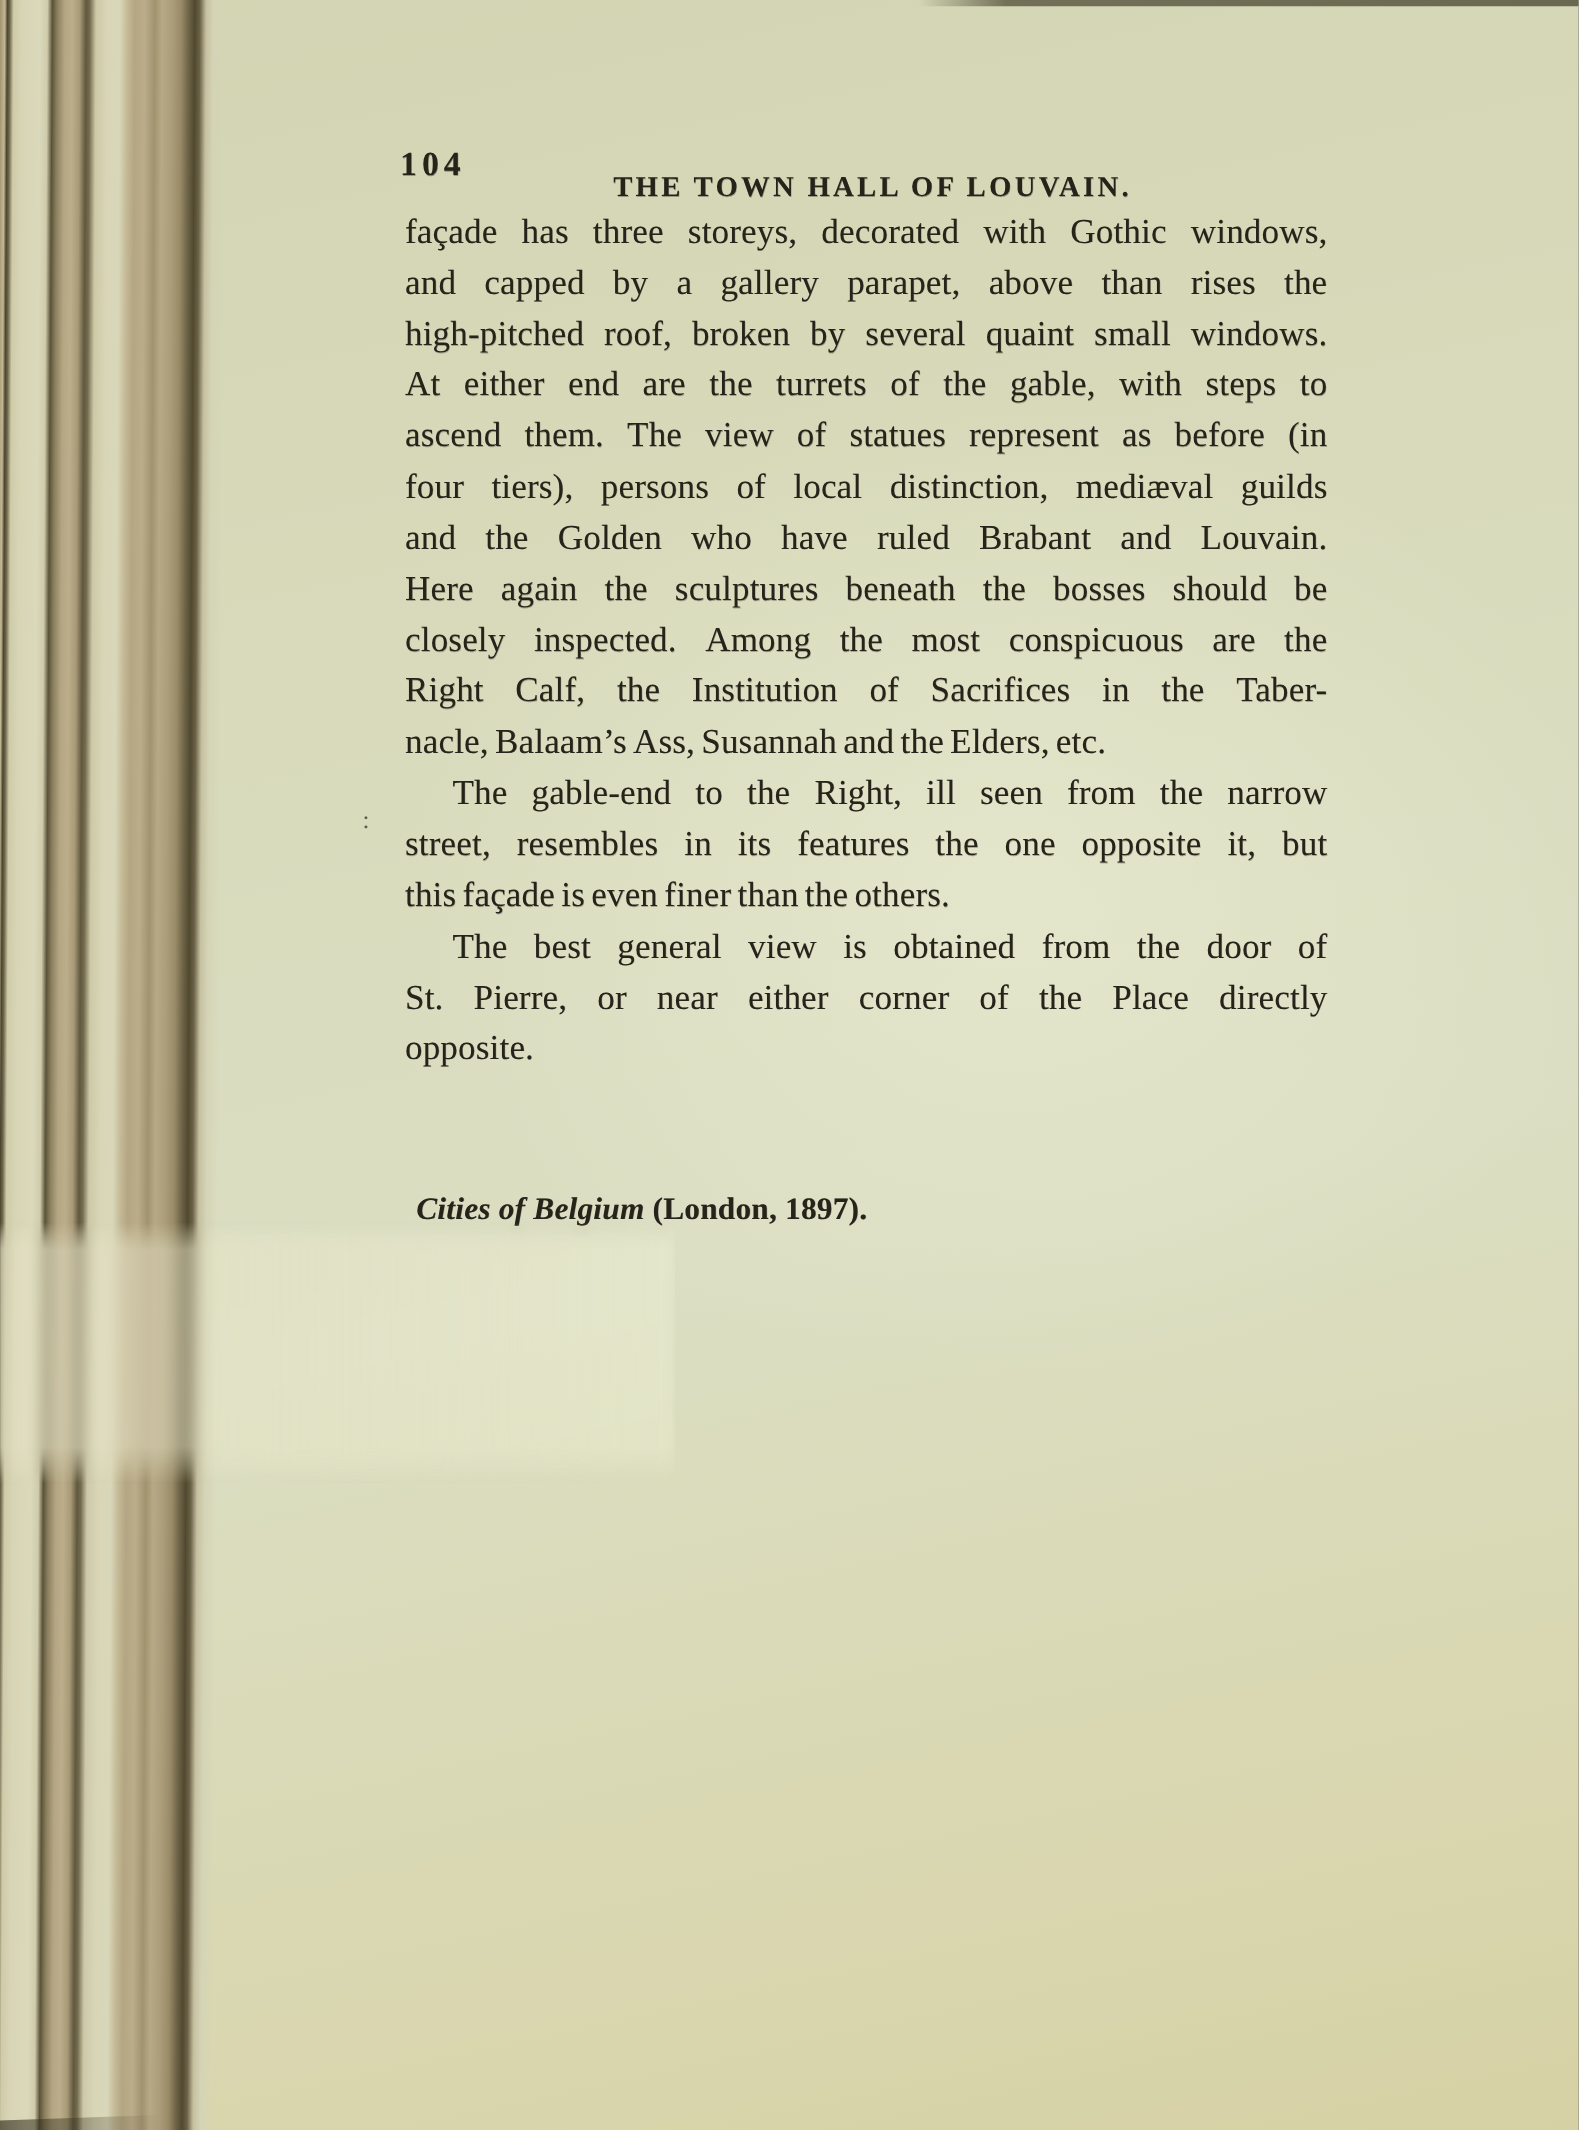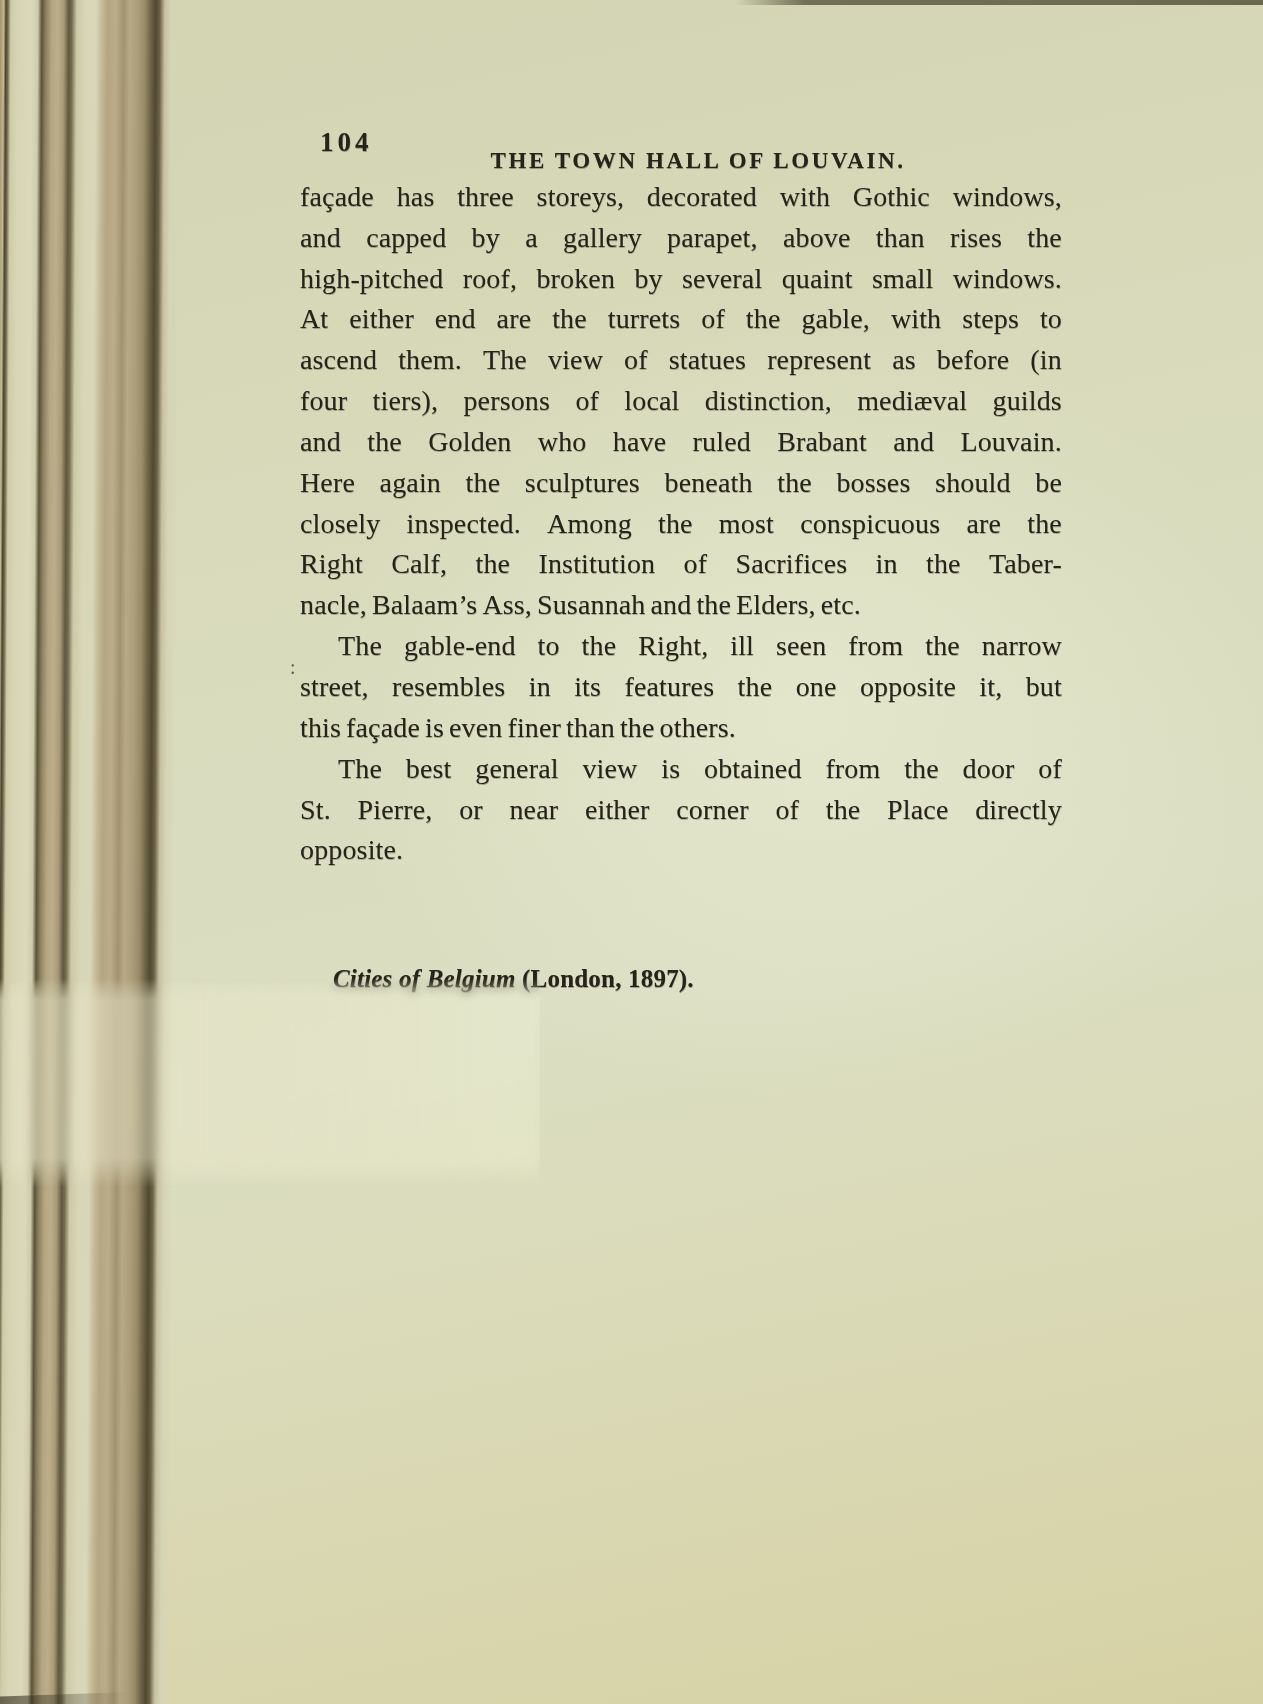--- a/index.html
+++ b/index.html
@@ -43,41 +43,42 @@
     position:absolute; top:0; left:735px; right:0; height:5px;
     background:linear-gradient(90deg, rgba(62,57,38,0) 0, rgba(62,57,38,0.65) 70px, rgba(62,57,38,0.7) 100%);
   }
   .bottom-corner-shadow {
     position:absolute; bottom:-2px; left:-6px; width:150px; height:12px;
     transform:rotate(-2deg);
     background:linear-gradient(90deg, rgba(52,47,30,0.7), rgba(52,47,30,0) 90%);
   }
   
   .page-content {
-    position:absolute; left:300px; top:16px; width:762px; height:1208px;
+    position:absolute; left:300px; top:5px; width:762px; height:1208px;
     color:var(--ink,#26231a);
   }
   .header { position:absolute; top:108px; left:0; right:0; height:40px; }
   .pagenum {
     position:absolute; left:20px; top:3px;
     font-size:27px; font-weight:700; letter-spacing:4px;
     text-shadow:0.4px 0.5px 0 rgba(38,35,26,0.35);
   }
   .title {
     display:block; text-align:center; padding-left:34px;
     font-size:23px; font-weight:700; letter-spacing:2.6px;
     text-shadow:0.4px 0.5px 0 rgba(38,35,26,0.35);
     margin-top:24px;
   }
   .body { position:absolute; top:163px; left:0; right:0; font-size:28px; letter-spacing:0.15px; }
   .line {
     display:flex; height:40.85px; align-items:flex-end;
     padding-bottom:7px; box-sizing:border-box;
     white-space:nowrap;
     text-shadow:0.4px 0.5px 0 rgba(38,35,26,0.3);
+    margin-left:24px;
   }
   .line.j   { justify-content:space-between; }
   .line.last{ justify-content:flex-start; gap:5px; }
   .line.indent { padding-left:38px; }
   .margin-mark {
     position:absolute; left:-10px; top:640px;
     font-size:20px; color:rgba(42,39,26,0.7);
   }
   .citation {
     position:absolute; left:33px; top:949px;

